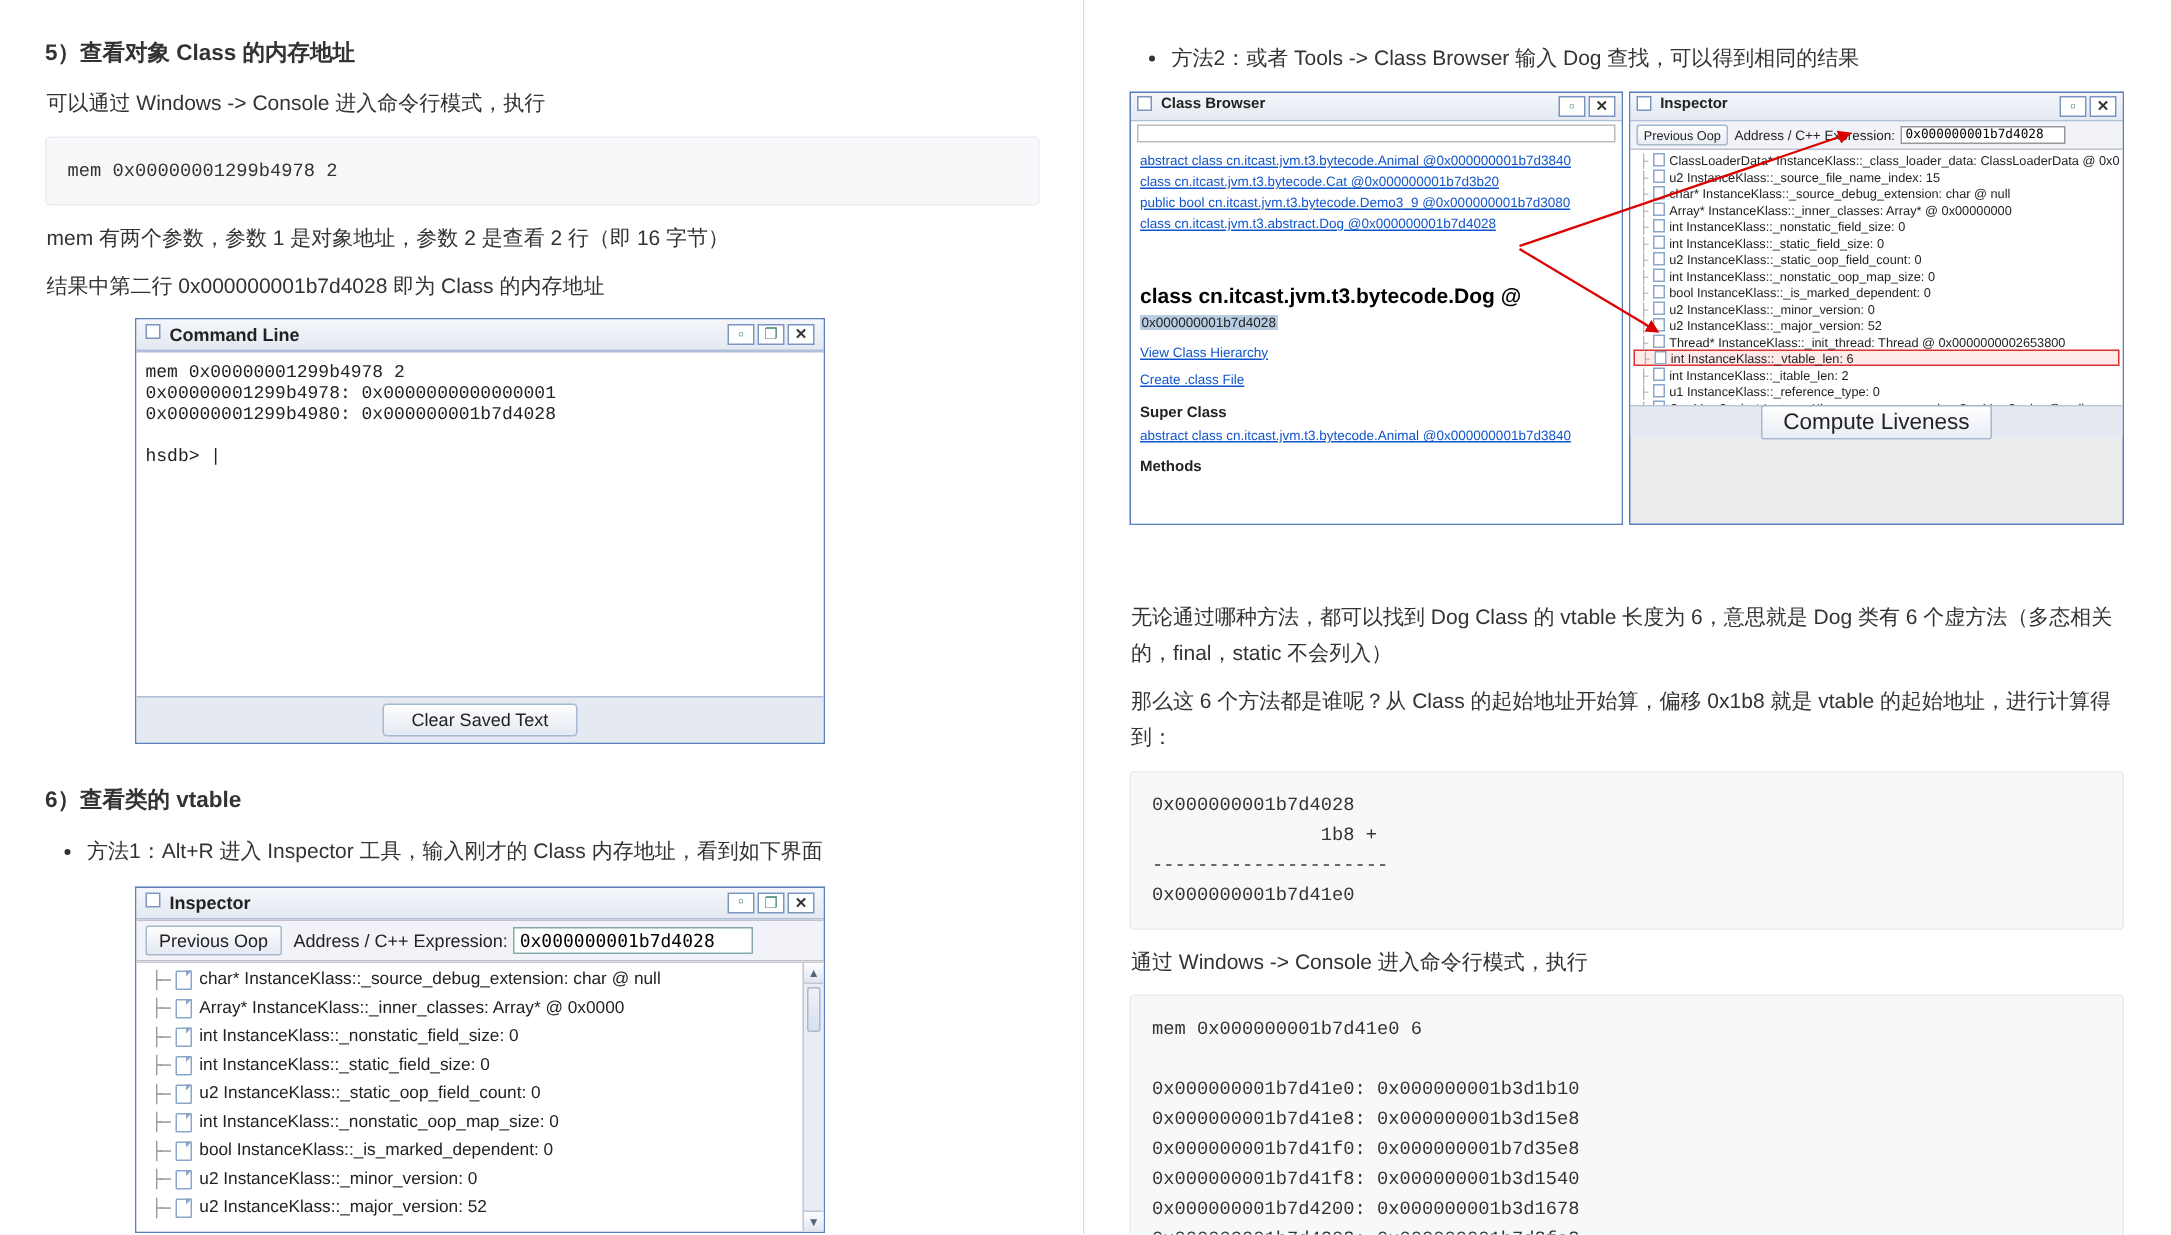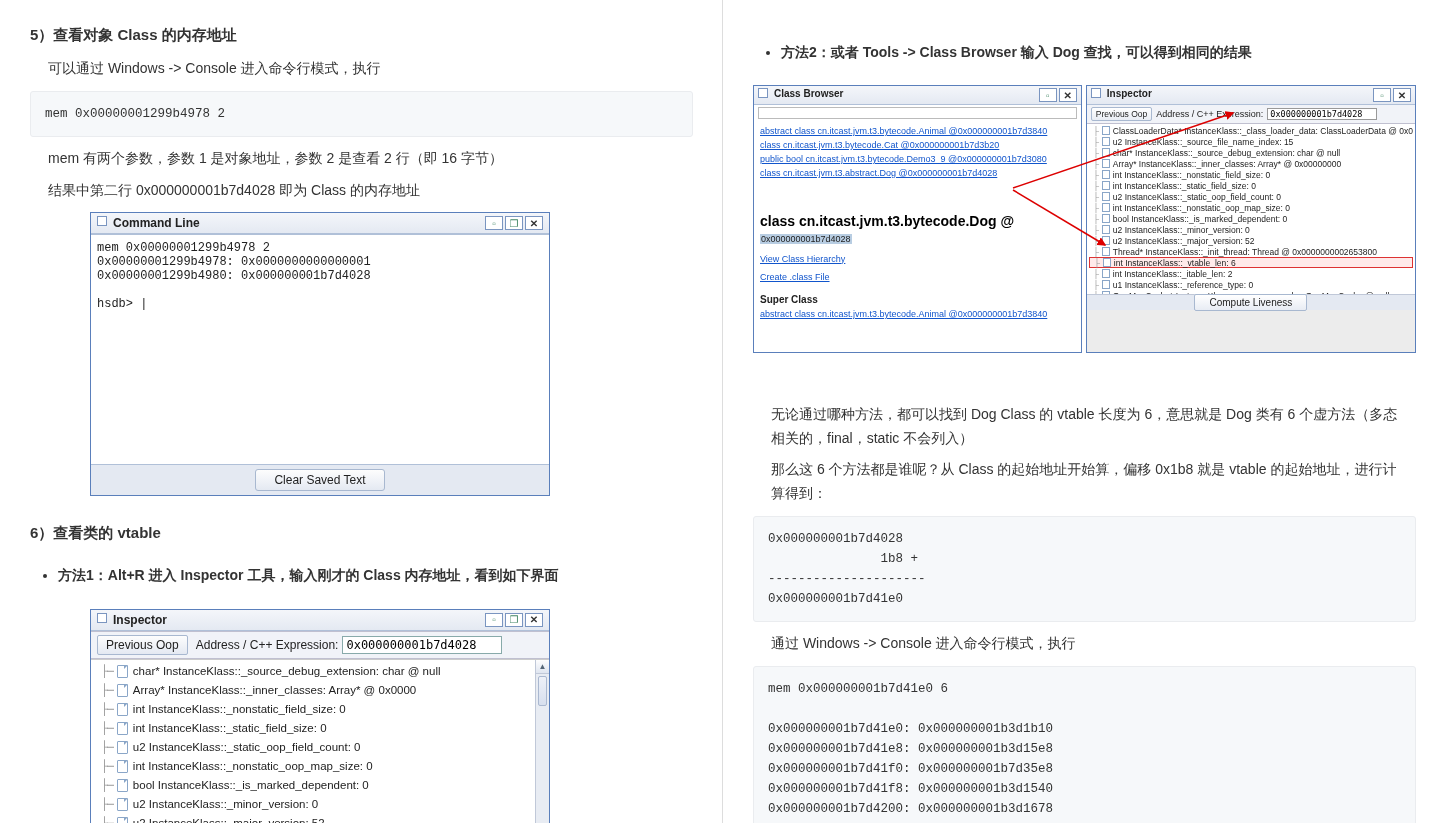--- a/index.html
+++ b/index.html
@@ -8,22 +8,22 @@
     font-size:14px; color:#333; background:#fff;
     width:1447px; height:823px;
     display:flex;
   }
   .col { padding:20px 30px 10px 30px; flex:0 0 723px; overflow:hidden; }
   .col-divider { position:relative; }
   .col-divider::after {
     content:''; position:absolute; right:0; top:0; bottom:0; width:1px; background:#ddd;
   }
   h3 { font-weight:700; font-size:15px; color:#333; margin:6px 0 12px 0; }
-  p { margin:8px 18px; line-height:1.7; color:#333; }
-  ul { list-style:disc; padding-left:28px; margin:20px 0;font-weight:bold; }
+  p { margin:8px 1px; line-height:1.7; color:#333; }
+  ul { list-style:disc; padding-left:28px; margin:6px 0; }
   li { line-height:1.8; }
   pre {
     background:#f6f8fa; border:1px solid #eaecef; border-radius:3px;
     padding:12px 14px; font-family:Consolas,"Courier New",monospace;
     font-size:12.5px; line-height:1.6; margin:10px 0; white-space:pre;
     overflow:hidden; color:#333;
   }
   .imgbox { margin:10px 0 28px 60px; }
 
   
@@ -125,21 +125,21 @@
     display:flex; align-items:center; background:#f1f3f8;
     border-bottom:1px solid #c0c0d0; padding:2px 4px; gap:4px; font-size:9px;
   }
   .rinsp .rtool .btn { border:1px solid #a8b8d0; padding:1px 4px; font-size:8.5px; background:linear-gradient(#fff,#e8ecf4); border-radius:2px;}
   .rinsp .rtool input { width:110px; font-size:8.5px; border:1px solid #999; padding:0 2px; font-family:monospace;}
   .rinsp .body { background:#fff; height:170px; padding:1px 2px; position:relative; overflow:hidden;}
   .rinsp-row { display:flex; align-items:center; height:11px; font-size:8.5px; white-space:nowrap;}
   .rinsp-row .pi{ width:8px; height:9px; border:1px solid #8aa6c8; background:#fff; margin:0 3px;}
   .rinsp-row.hl { border:1px solid #d33; background:#ffeaea; }
   .rinsp .footer { background:#e4e9f2; border-top:1px solid #c0c8d8; padding:2px; text-align:center;}
-  .rinsp .footer .btn { border:1px solid #a8b8d0; padding:2px 14px; font-size:10px; background:linear-gradient(#fff,#e8ecf4); border-radius:2px;}
+  .rinsp .footer .btn { border:1px solid #a8b8d0; padding:2px 14px; font-size:15px; background:linear-gradient(#fff,#e8ecf4); border-radius:2px;}
   svg.anno { position:absolute; top:0; left:0; }
 </style>
 </head>
 <body>
 
 <div class="col col-divider">
   <h3>5）查看对象 Class 的内存地址</h3>
   <p>可以通过 Windows -&gt; Console 进入命令行模式，执行</p>
   <pre>mem 0x00000001299b4978 2</pre>
   <p>mem 有两个参数，参数 1 是对象地址，参数 2 是查看 2 行（即 16 字节）</p>
@@ -267,20 +267,21 @@
         <span id="cb-links"><a class="lnk">abstract class cn.itcast.jvm.t3.bytecode.Animal @0x000000001b7d3840</a><a class="lnk">class cn.itcast.jvm.t3.bytecode.Cat @0x000000001b7d3b20</a><a class="lnk">public bool cn.itcast.jvm.t3.bytecode.Demo3_9 @0x000000001b7d3080</a><a class="lnk">class cn.itcast.jvm.t3.abstract.Dog @0x000000001b7d4028</a></span>
         <div style="height:30px;"></div>
         <div>
           <span class="lbl-strong">class cn.itcast.jvm.t3.bytecode.Dog @</span>
           <span class="addr-hl">0x000000001b7d4028</span>
         </div>
         <a class="lnk" style="margin-top:6px;">View Class Hierarchy</a>
         <a class="lnk" style="margin-top:4px;">Create .class File</a>
         <div style="margin-top:8px; font-weight:700; font-size:10px;">Super Class</div>
         <a class="lnk">abstract class cn.itcast.jvm.t3.bytecode.Animal @0x000000001b7d3840</a>
+        <div style="margin-top:6px; font-weight:700; font-size:10px;">Methods</div>
       </div>
     </div>
 
     <div class="win rinsp">
       <div class="titlebar">
         <span class="wicon"></span>
         <b>Inspector</b>
         <span class="win-btns">
           <span class="wbtn">▫</span>
           <span class="wbtn close">✕</span>

